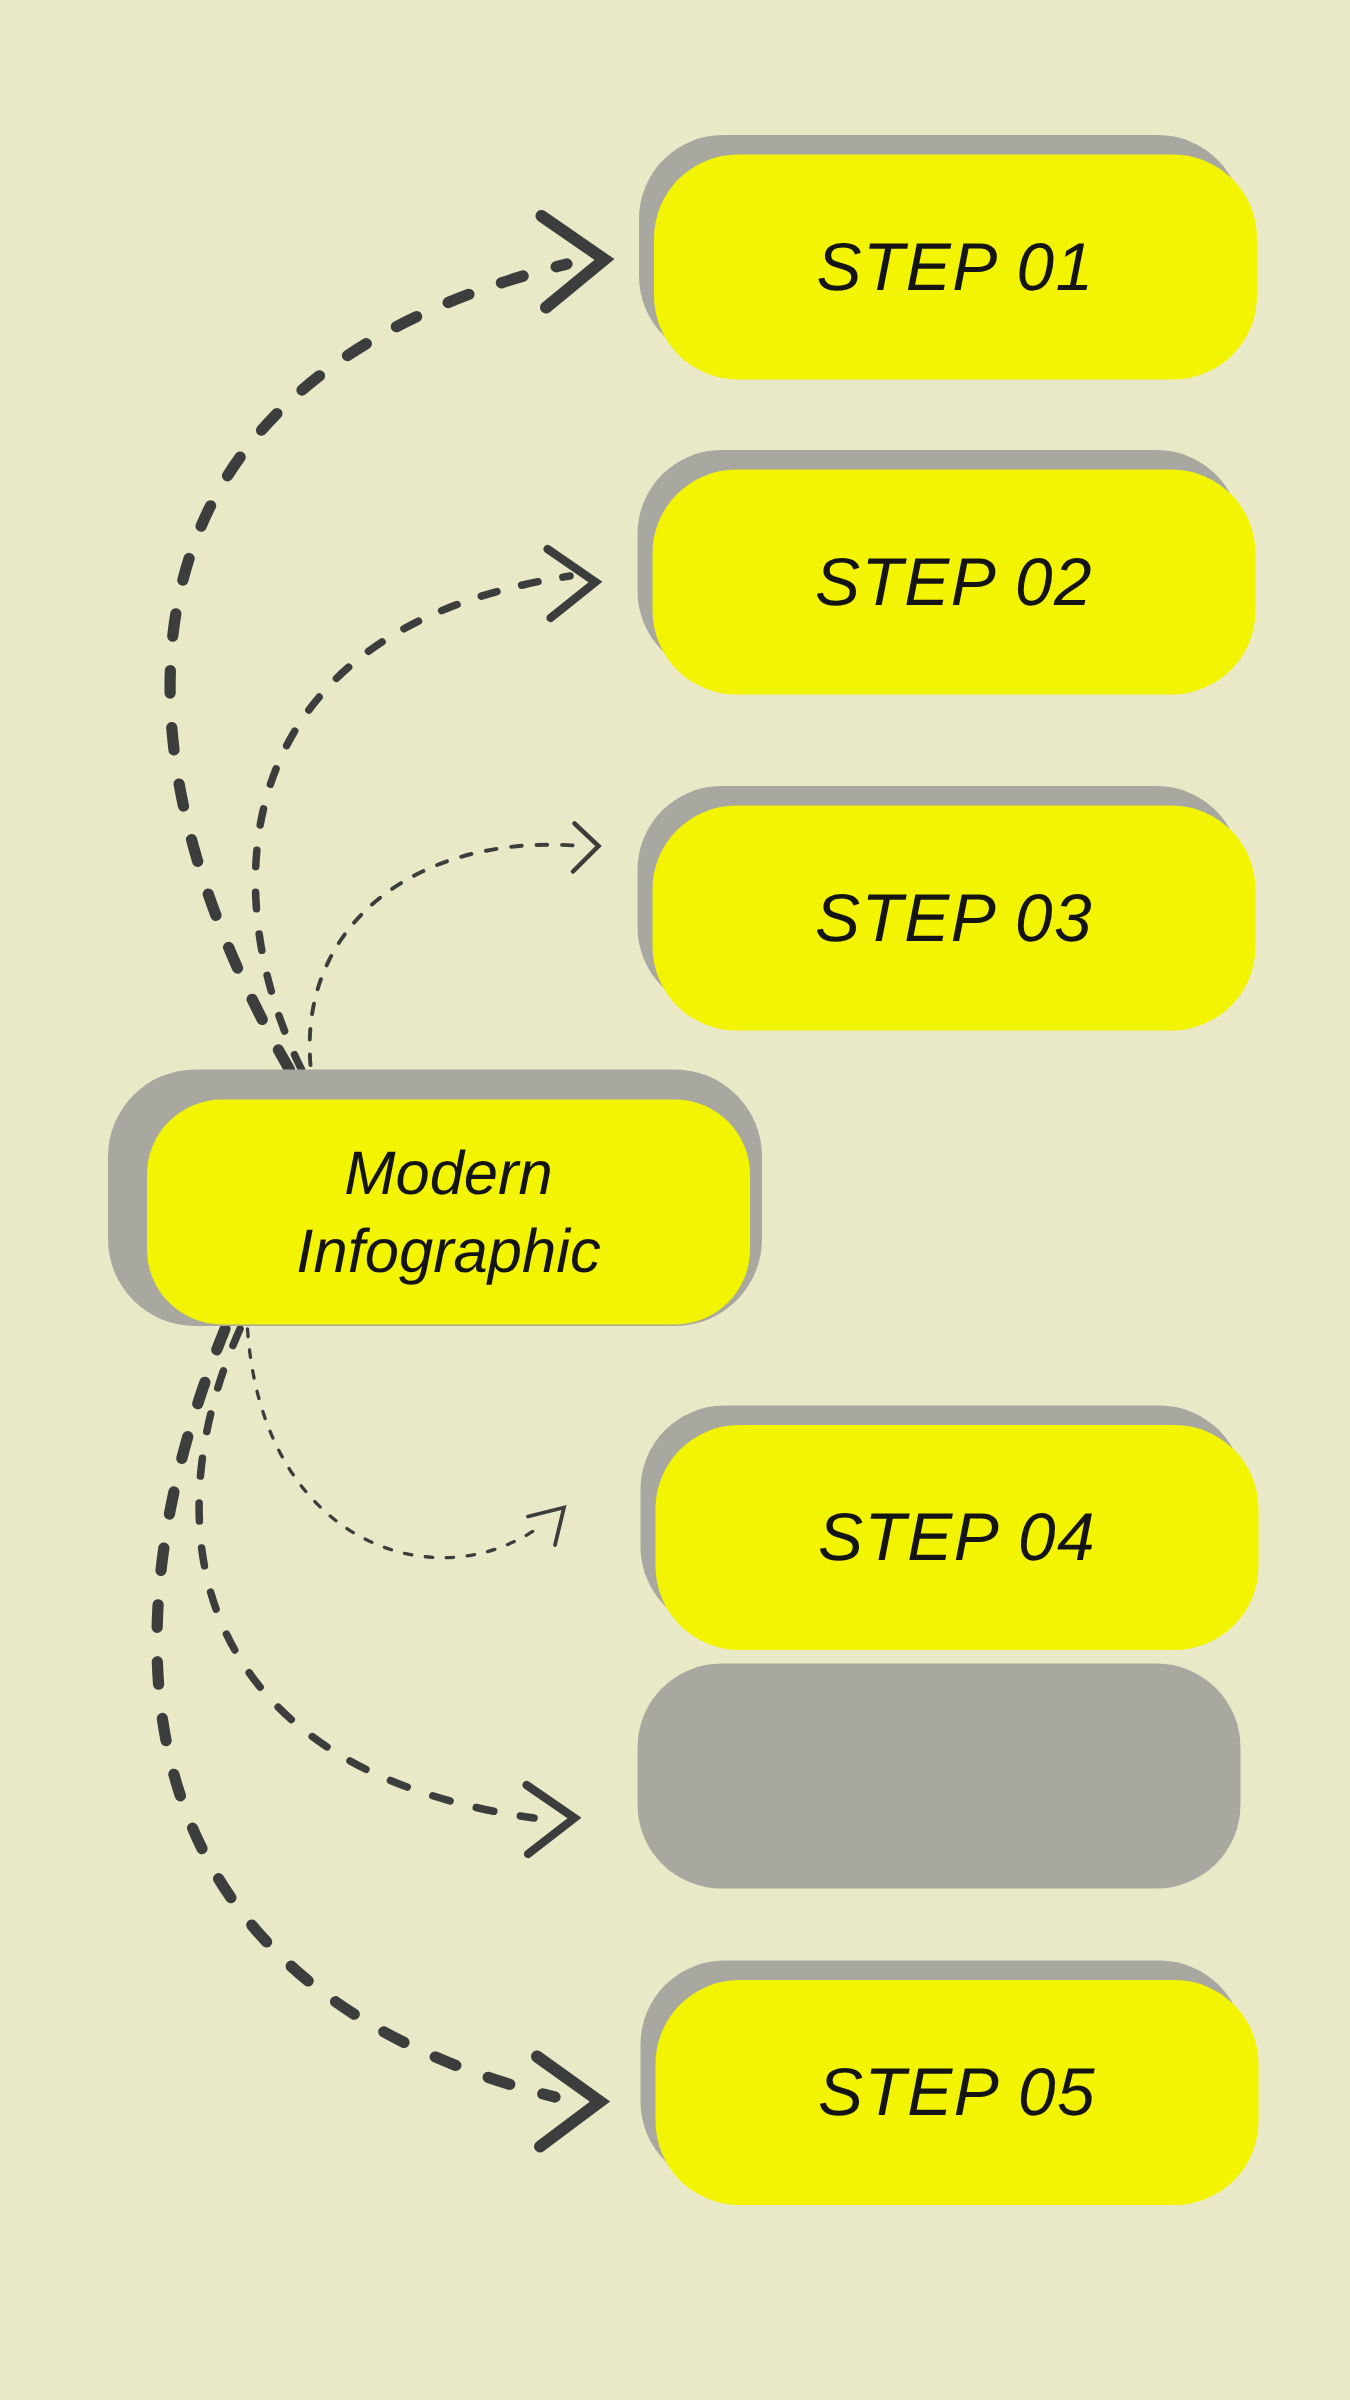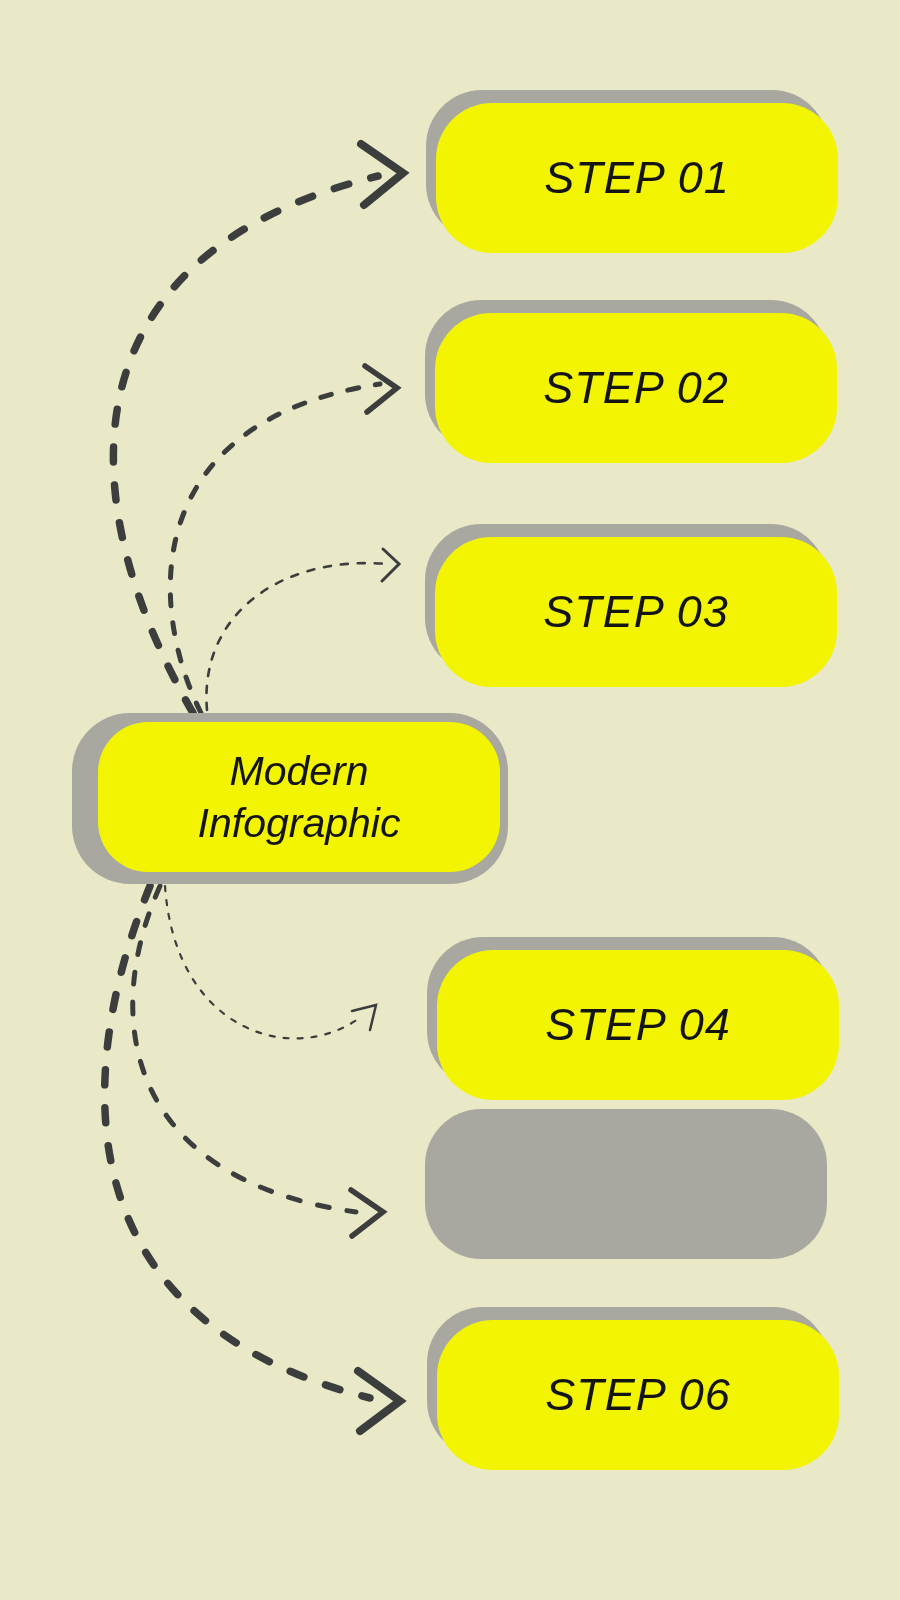--- a/index.html
+++ b/index.html
@@ -46,21 +46,21 @@
   .s4{left:427px;top:909px;margin-top:28px;}
   .s5{left:425px;top:1109px;}
   .s6{left:427px;top:1307px;}
   .step-label{
     font-size:45px;
     letter-spacing:1px;
     color:var(--text);
   }
   .center{left:72px;top:713px;width:436px;height:171px;}
   .center .node-shadow{width:436px;height:171px;border-radius:58px;}
-  .center .node-face{left:26px;top:9px;border-radius:50px;}
+  .center .node-face{left:26px;top:20px;border-radius:50px;}
   .center-text{
     font-size:41px;
     line-height:52px;
     color:var(--text);
     display:flex;flex-direction:column;align-items:center;
   }
 </style>
 </head>
 <body>
 
@@ -131,17 +131,17 @@
     </div>
   </div>
 
   <div class="node step s5">
     <div class="node-shadow"></div>
   </div>
 
   <div class="node step s6">
     <div class="node-shadow"></div>
     <div class="node-face">
-      <span class="step-label">STEP 06</span>
+      <span class="step-label">STEP 05</span>
     </div>
   </div>
 
 </div>
 
 </body></html>

